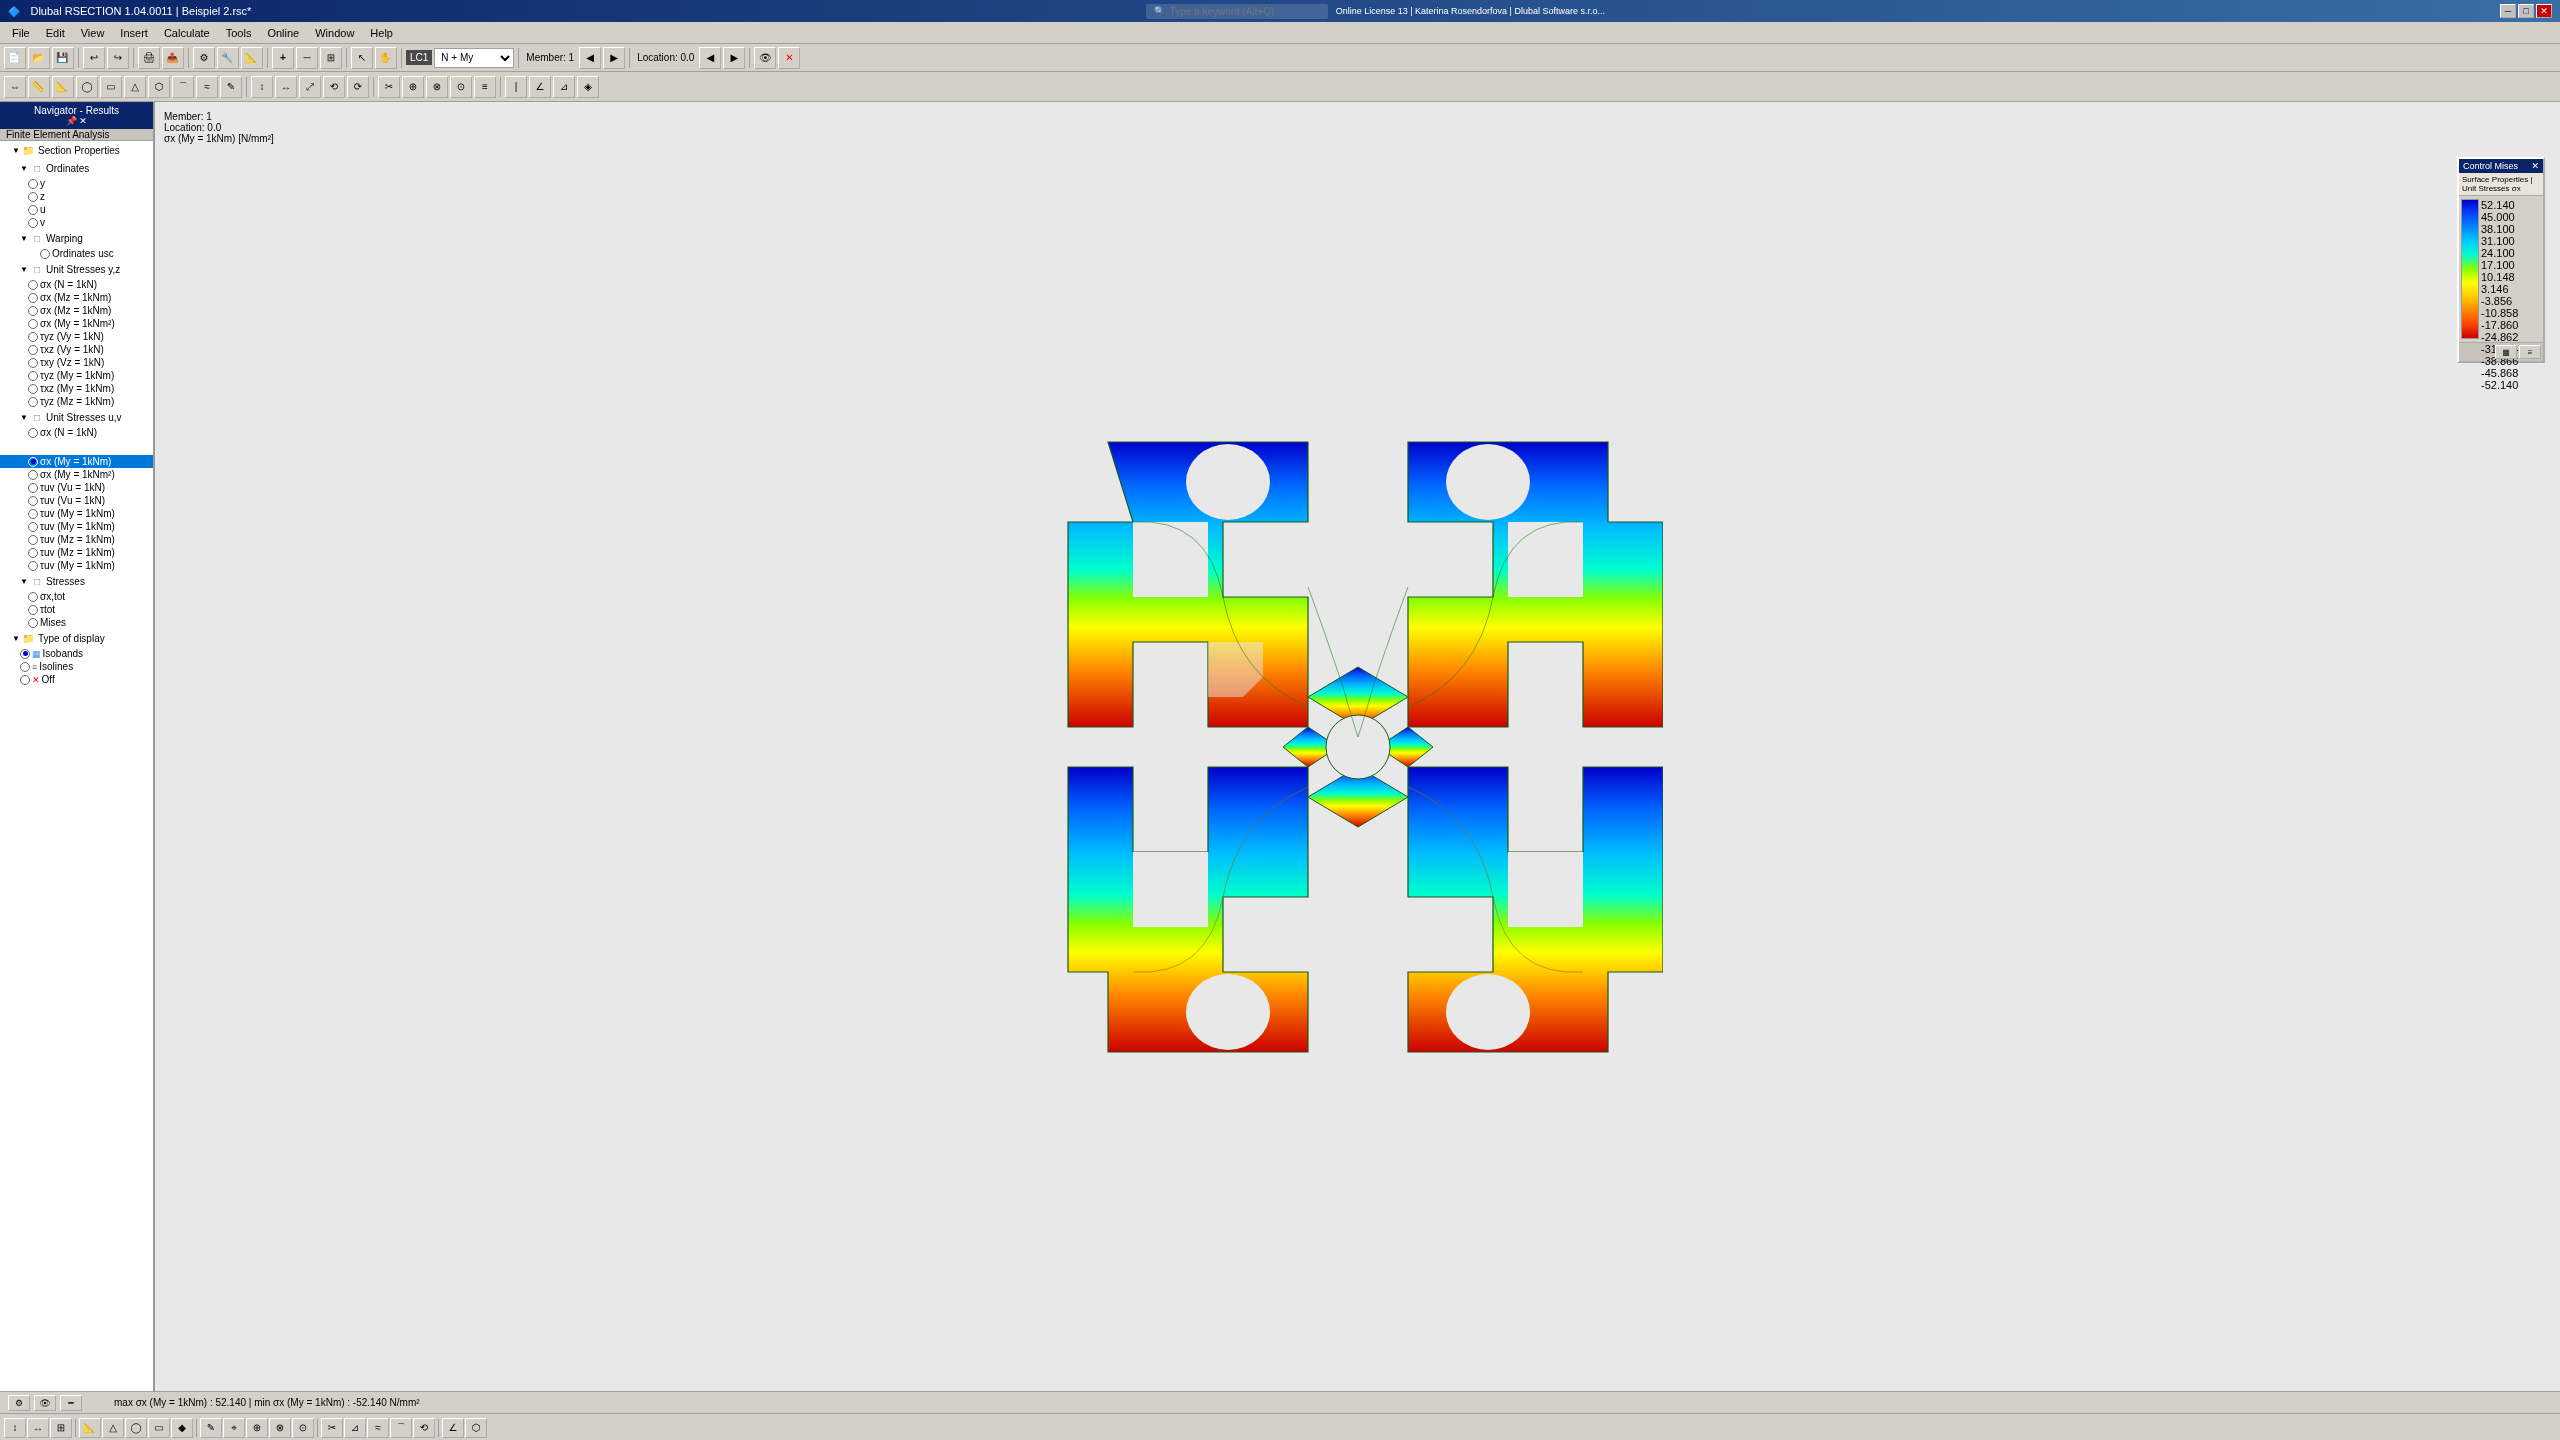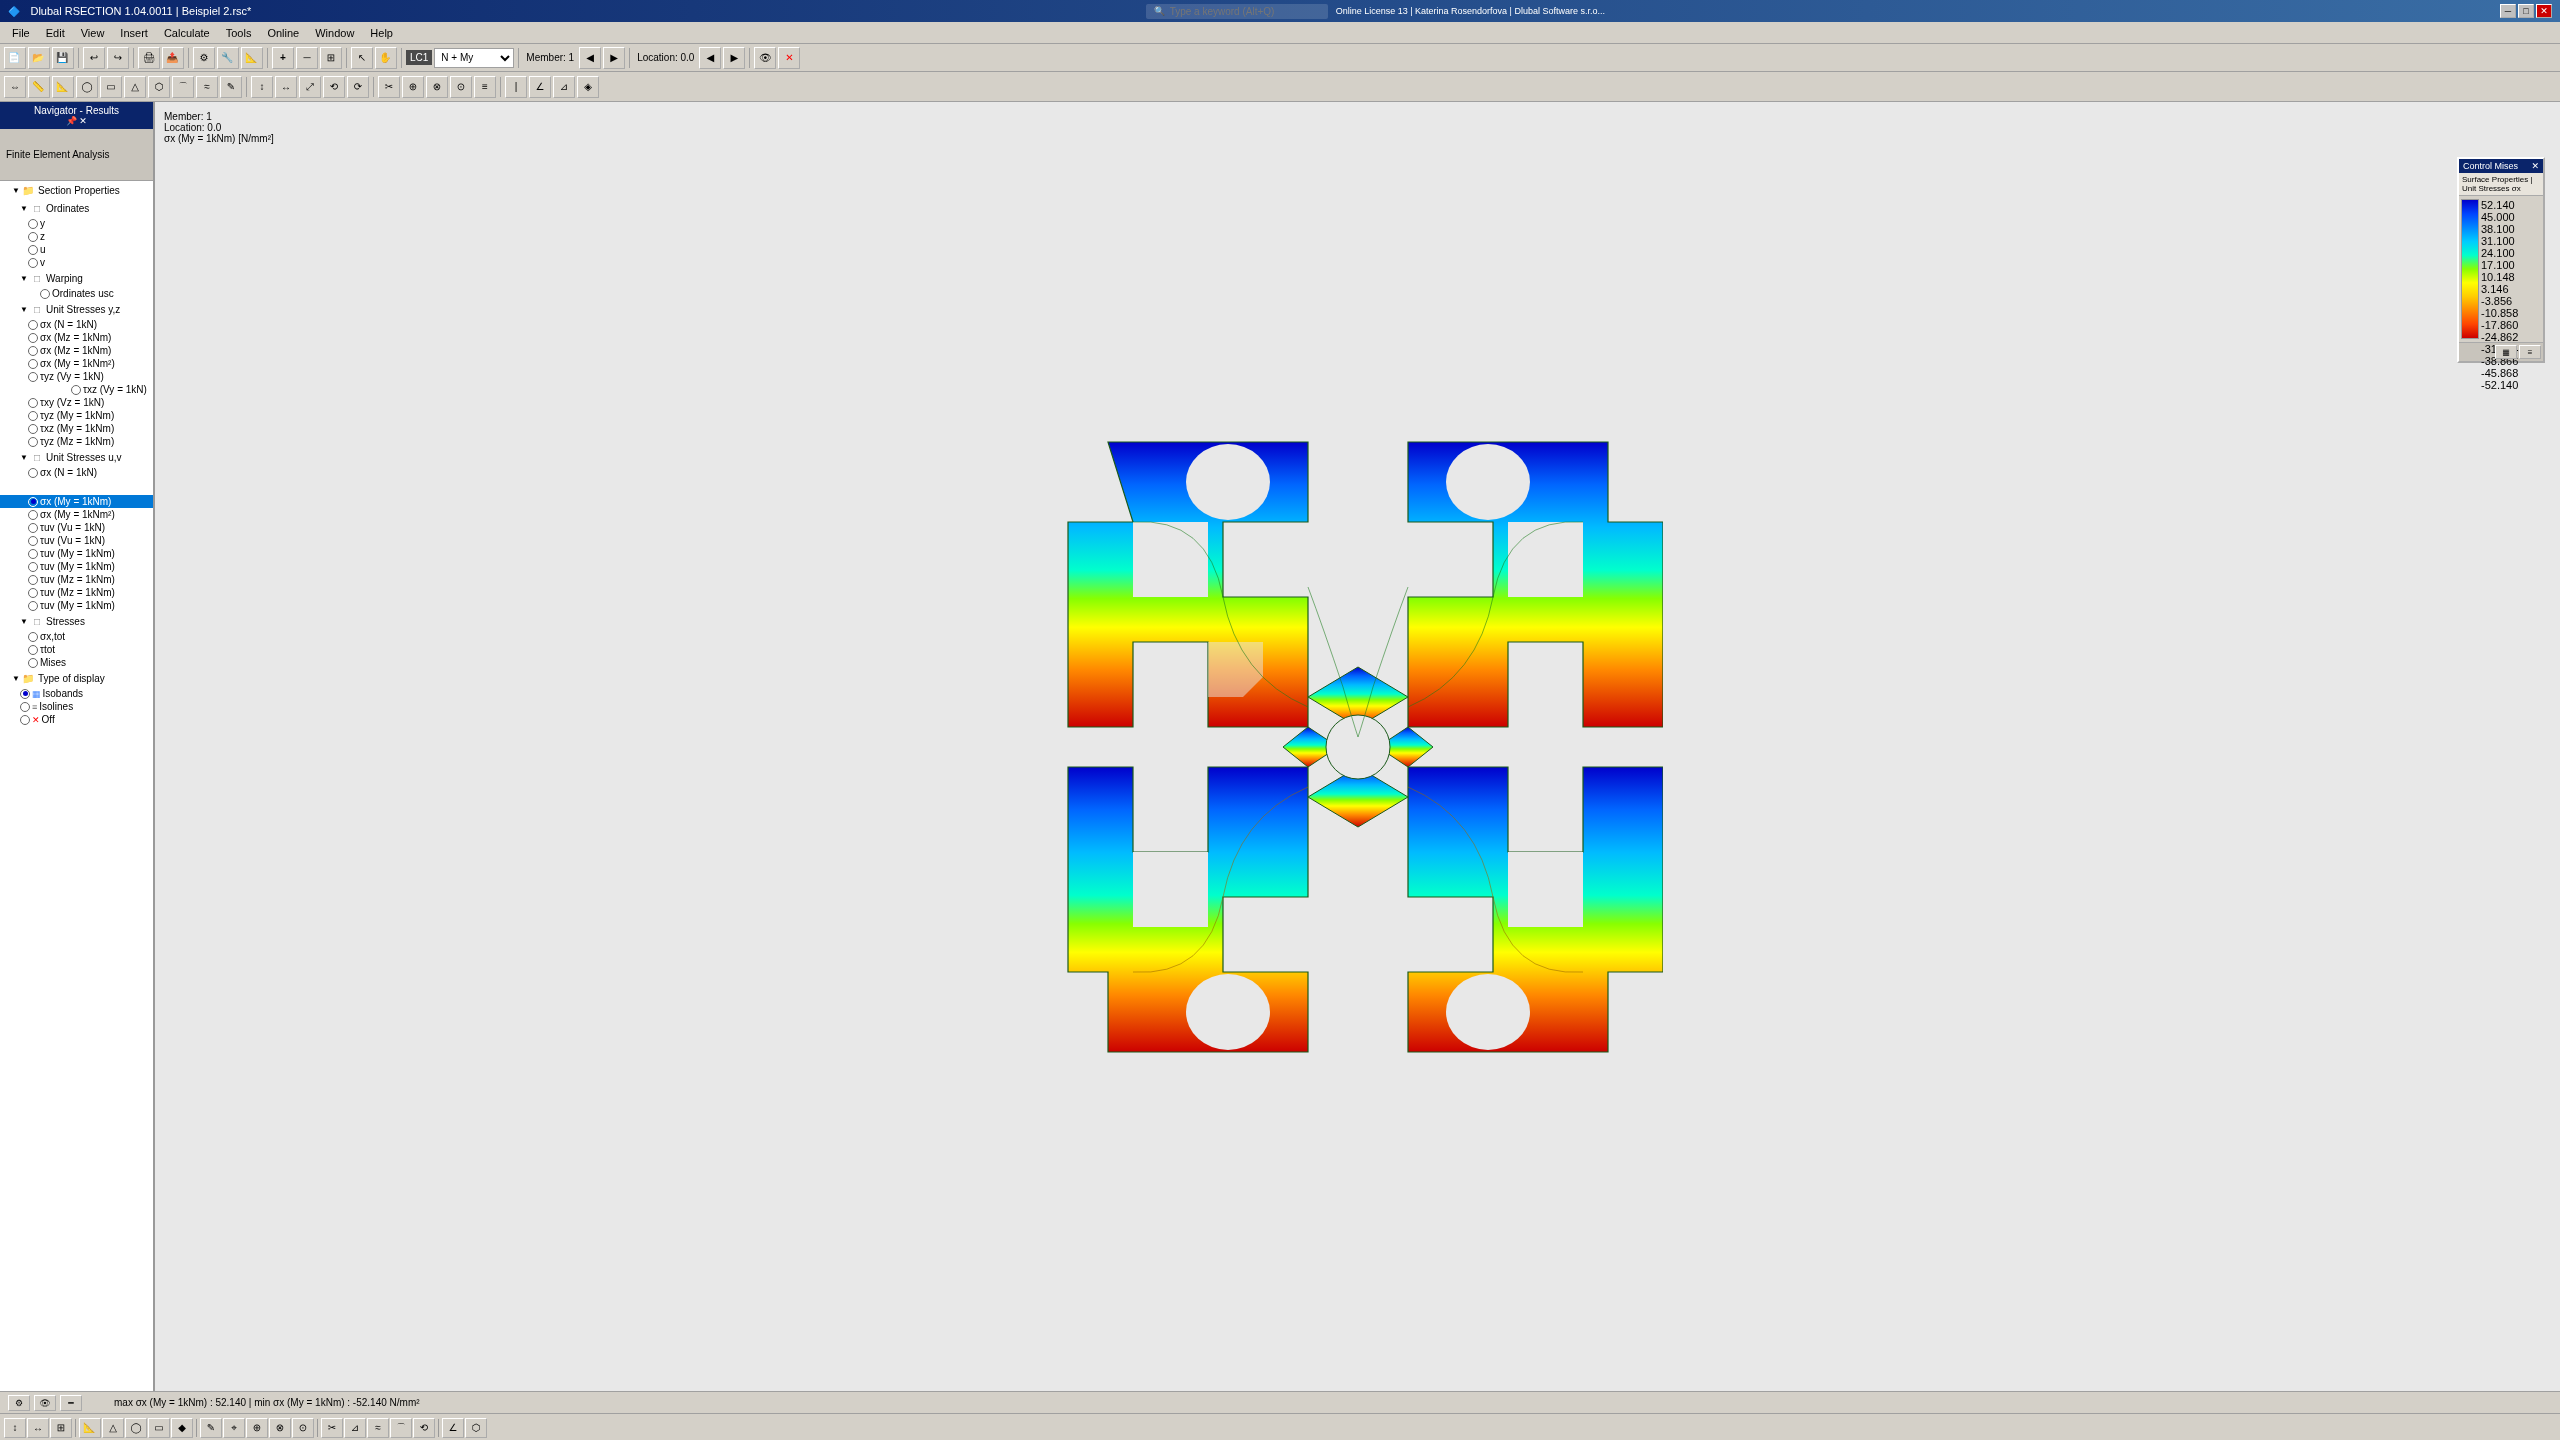--- a/index.html
+++ b/index.html
@@ -161,21 +161,21 @@
 <div id="main" style="display:flex; height:calc(1440px - 22px - 22px - 30px - 30px - 25px - 22px); ">
 
   <div id="navigator" style="width:155px; background:#d4d0c8; border-right:2px solid #999; display:flex; flex-direction:column; overflow:hidden; flex-shrink:0;">
     <div id="nav-header" style="background:#0a246a; color:white; padding:3px 6px; font-size:10px; display:flex; justify-content:space-between; align-items:center; flex-shrink:0;flex-direction:column;">
       <span>Navigator - Results</span>
       <div style="display:flex; gap:2px;">
         <span style="cursor:pointer; font-size:9px;">📌</span>
         <span style="cursor:pointer; font-size:9px;">✕</span>
       </div>
     </div>
-    <div id="nav-subheader" style="background:#c8c4bc; padding:20px 6px; font-size:10px; border-bottom:1px solid #a0a0a0; flex-shrink:0;">
+    <div id="nav-subheader" style="background:#c8c4bc; padding:0 6px; font-size:10px; border-bottom:1px solid #a0a0a0; flex-shrink:0;">
       <span>Finite Element Analysis</span>
     </div>
 
     <div id="nav-tree" style="flex:1; overflow-y:auto; background:white; font-size:10px;">
 
       <div class="tree-item" style="padding:2px 2px;">
         <span style="width:8px;"></span>
         <span class="tree-expand">▼</span>
         <span class="tree-icon" style="color:#cc8800;">📁</span>
         <span class="tree-text">Section Properties</span>
@@ -246,21 +246,21 @@
       <div class="tree-item" style="padding:1px 0;">
           <span style="width:28px;"></span>
           <div class="radio-dot"></div>
           <span class="tree-text">σx (My = 1kNm²)</span>
         </div>
       <div class="tree-item" style="padding:1px 0;">
           <span style="width:28px;"></span>
           <div class="radio-dot"></div>
           <span class="tree-text">τyz (Vy = 1kN)</span>
         </div>
-      <div class="tree-item" style="padding:1px 0;margin-left:43px;">
+      <div class="tree-item" style="padding:1px 0;">
           <span style="width:28px;"></span>
           <div class="radio-dot"></div>
           <span class="tree-text">τxz (Vy = 1kN)</span>
         </div>
       <div class="tree-item" style="padding:1px 0;">
           <span style="width:28px;"></span>
           <div class="radio-dot"></div>
           <span class="tree-text">τxy (Vz = 1kN)</span>
         </div>
       <div class="tree-item" style="padding:1px 0;">

